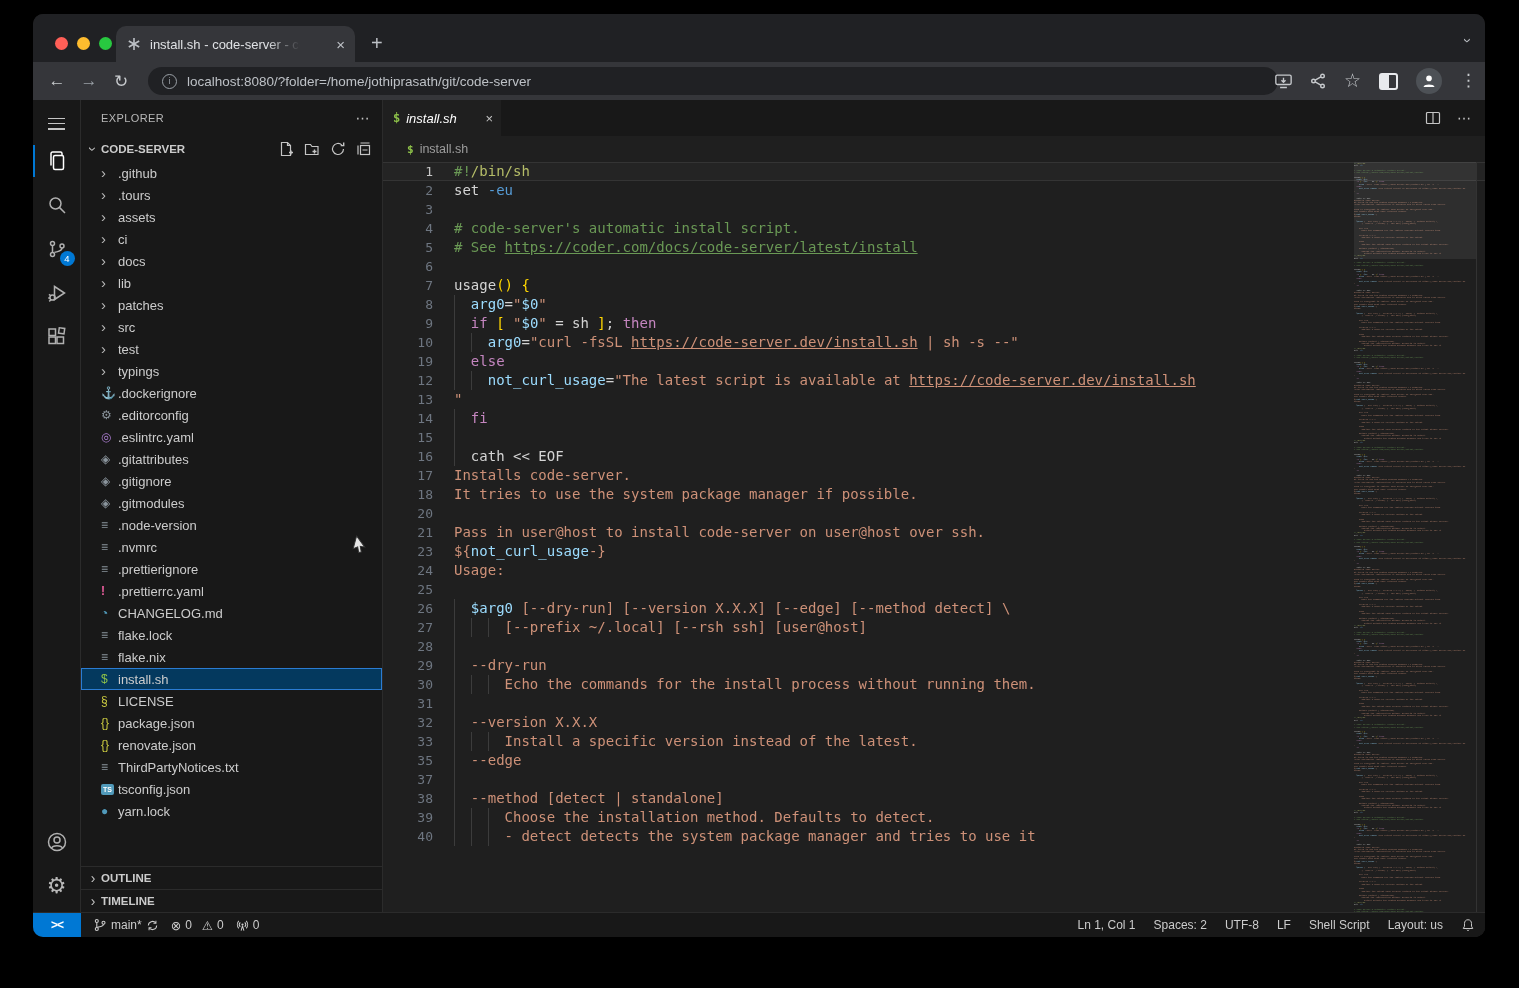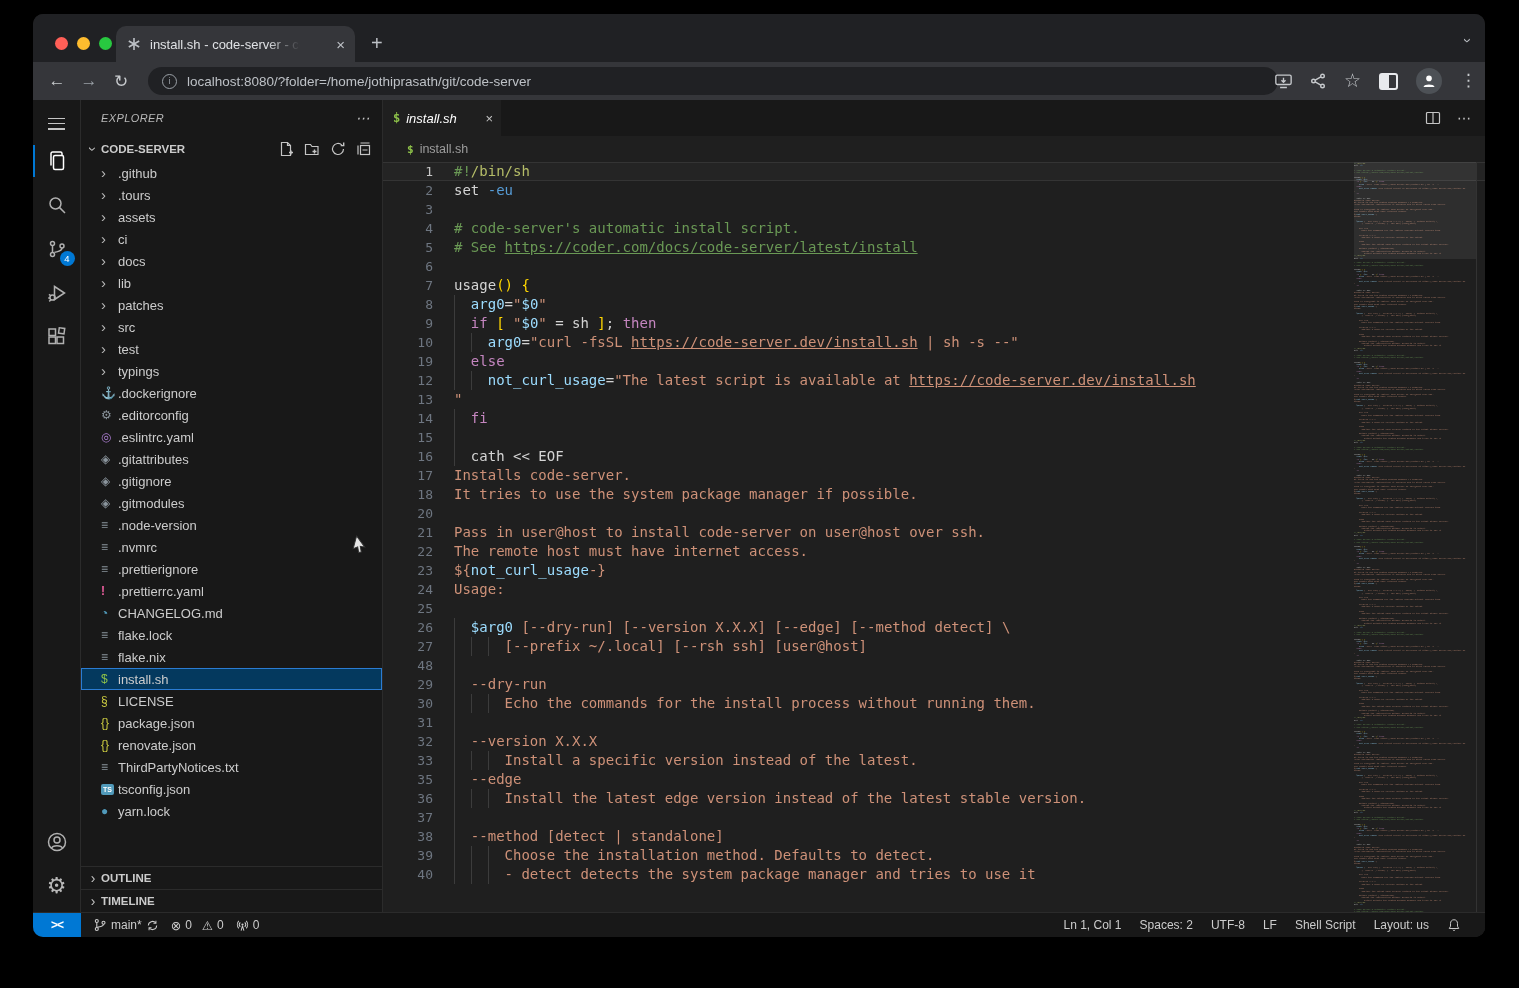--- a/index.html
+++ b/index.html
@@ -40,21 +40,21 @@
   .ab-item svg{stroke:#b0b0b0;fill:none;stroke-width:1.5;}
   .ab-item.active svg{stroke:#ffffff;}
   .hamburger{margin:14px 0 6px;}
   .hamburger span{display:block;width:17px;height:1.6px;background:#c5c5c5;margin:3.6px 0;}
   .badge{position:absolute;right:6px;bottom:5px;min-width:15px;height:15px;border-radius:9px;background:var(--c-accent);
     color:#fff;font-size:9.5px;display:flex;align-items:center;justify-content:center;padding:0 2px;box-sizing:border-box;}
   .ab-spacer{flex:1;}
   .gear-glyph{font-size:22px;color:#b8b8b8;line-height:22px;}
   
   .sidebar{width:302px;background:#181818;flex:none;display:flex;flex-direction:column;border-right:1px solid #2b2b2b;box-sizing:border-box;color:#cccccc;}
-  .explorer-head{height:35px;display:flex;align-items:center;padding:0 12px 0 20px;font-size:11px;color:#b8b8b8;letter-spacing:.4px;flex:none;font-style:italic;}
+  .explorer-head{height:35px;display:flex;align-items:center;padding:0 12px 0 20px;font-size:11px;color:#b8b8b8;letter-spacing:.4px;flex:none;}
   .explorer-head .dots{margin-left:auto;font-size:14px;color:#c5c5c5;}
   .section-head{height:27px;display:flex;align-items:center;font-size:11.5px;font-weight:bold;padding-left:4px;flex:none;}
   .section-head .chev{transform:rotate(90deg);font-size:14px;width:16px;text-align:center;color:#c5c5c5;font-weight:normal;}
   .section-actions{margin-left:auto;display:flex;gap:10px;padding-right:10px;}
   .section-actions svg{stroke:#c5c5c5;fill:none;stroke-width:1.2;}
   #file-tree{flex:none;}
   .tree-row{height:22px;display:flex;align-items:center;padding-left:20px;font-size:13px;position:relative;box-sizing:border-box;}
   .tree-row.selected{background:#04395e;border:1px solid #2b7cd3;padding-left:19px;}
   .tree-chevron{width:17px;font-size:15px;color:#b8b8b8;flex:none;line-height:14px;}
   .tree-icon{width:17px;font-size:12px;flex:none;text-align:left;}
@@ -88,21 +88,21 @@
   .minimap{position:absolute;top:0;right:8px;width:122px;bottom:0;overflow:hidden;border-right:1px solid #333;}
   #mm-content{transform:scale(0.21);transform-origin:top left;width:560px;font-size:10px;line-height:11px;white-space:pre;opacity:.75;}
   .mm-slider{position:absolute;left:0;right:0;top:0;height:97px;background:rgba(255,255,255,.07);}
   
   .statusbar{height:24px;background:#181818;border-top:1px solid #2b2b2b;display:flex;align-items:center;flex:none;
     color:#cccccc;font-size:12px;}
   .remote{width:48px;height:100%;background:var(--c-accent);color:#fff;display:flex;align-items:center;justify-content:center;
     font-weight:bold;letter-spacing:-1px;font-size:12px;flex:none;}
   .sb-item{display:flex;align-items:center;gap:4px;margin-left:12px;white-space:nowrap;}
   .sb-item svg{stroke:#cccccc;fill:none;stroke-width:1.1;}
-  .sb-right{margin-left:auto;display:flex;align-items:center;gap:0;padding-right:24px;}
+  .sb-right{margin-left:auto;display:flex;align-items:center;gap:0;padding-right:10px;}
   .sb-right .sb-item{margin-left:18px;}
   .glyph{font-size:12.5px;}
   
   .cursor{position:absolute;left:352px;top:536px;z-index:50;color:#cfcfcf;font-size:15px;transform:rotate(15deg);}
 </style>
 </head>
 <body>
 
 <div class="window">
 
@@ -474,45 +474,41 @@
               </div>
               <div class="code-line">
                 <span class="ln">20</span>
                 <span class="lc"></span>
               </div>
               <div class="code-line">
                 <span class="ln">21</span>
                 <span class="lc"><span class="c-str">Pass in user@host to install code-server on user@host over ssh.</span></span>
               </div>
               <div class="code-line">
-                <span class="ln">22</span>
-                <span class="lc"><span class="c-str">The remote host must have internet access.</span></span>
-              </div>
-              <div class="code-line">
                 <span class="ln">23</span>
                 <span class="lc"><span class="c-str">${</span><span class="c-var">not_curl_usage</span><span class="c-str">-}</span></span>
               </div>
               <div class="code-line">
                 <span class="ln">24</span>
                 <span class="lc"><span class="c-str">Usage:</span></span>
               </div>
               <div class="code-line">
                 <span class="ln">25</span>
                 <span class="lc"></span>
               </div>
               <div class="code-line">
                 <span class="ln">26</span>
                 <span class="lc"><span class="c-fg">  </span><span class="c-var">$arg0</span><span class="c-str"> [--dry-run] [--version X.X.X] [--edge] [--method detect] \</span><span class="guide" style="left: 0px;"></span></span>
               </div>
               <div class="code-line">
                 <span class="ln">27</span>
                 <span class="lc"><span class="c-str">      [--prefix ~/.local] [--rsh ssh] [user@host]</span><span class="guide" style="left: 0px;"></span><span class="guide" style="left: 16.86px;"></span><span class="guide" style="left: 33.72px;"></span></span>
               </div>
               <div class="code-line">
-                <span class="ln">48</span>
+                <span class="ln">28</span>
                 <span class="lc"><span class="guide" style="left: 0px;"></span></span>
               </div>
               <div class="code-line">
                 <span class="ln">29</span>
                 <span class="lc"><span class="c-str">  --dry-run</span><span class="guide" style="left: 0px;"></span></span>
               </div>
               <div class="code-line">
                 <span class="ln">30</span>
                 <span class="lc"><span class="c-str">      Echo the commands for the install process without running them.</span><span class="guide" style="left: 0px;"></span><span class="guide" style="left: 16.86px;"></span><span class="guide" style="left: 33.72px;"></span></span>
               </div>
@@ -524,24 +520,20 @@
                 <span class="ln">32</span>
                 <span class="lc"><span class="c-str">  --version X.X.X</span><span class="guide" style="left: 0px;"></span></span>
               </div>
               <div class="code-line">
                 <span class="ln">33</span>
                 <span class="lc"><span class="c-str">      Install a specific version instead of the latest.</span><span class="guide" style="left: 0px;"></span><span class="guide" style="left: 16.86px;"></span><span class="guide" style="left: 33.72px;"></span></span>
               </div>
               <div class="code-line">
                 <span class="ln">35</span>
                 <span class="lc"><span class="c-str">  --edge</span><span class="guide" style="left: 0px;"></span></span>
-              </div>
-              <div class="code-line">
-                <span class="ln">36</span>
-                <span class="lc"><span class="c-str">      Install the latest edge version instead of the latest stable version.</span><span class="guide" style="left: 0px;"></span><span class="guide" style="left: 16.86px;"></span><span class="guide" style="left: 33.72px;"></span></span>
               </div>
               <div class="code-line">
                 <span class="ln">37</span>
                 <span class="lc"><span class="guide" style="left: 0px;"></span></span>
               </div>
               <div class="code-line">
                 <span class="ln">38</span>
                 <span class="lc"><span class="c-str">  --method [detect | standalone]</span><span class="guide" style="left: 0px;"></span></span>
               </div>
               <div class="code-line">

